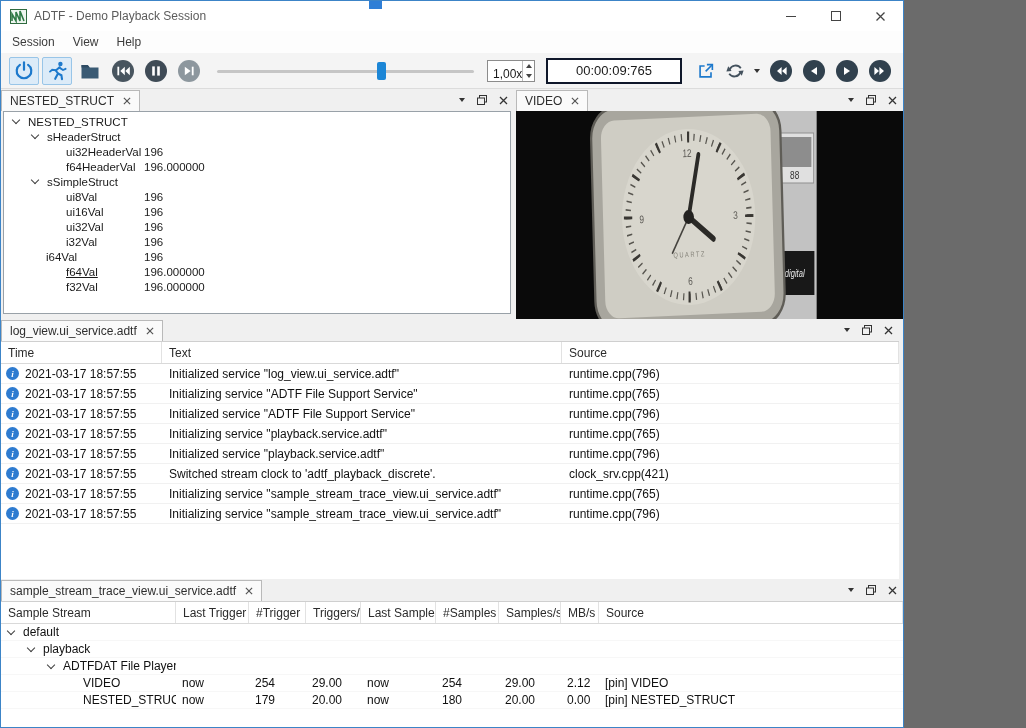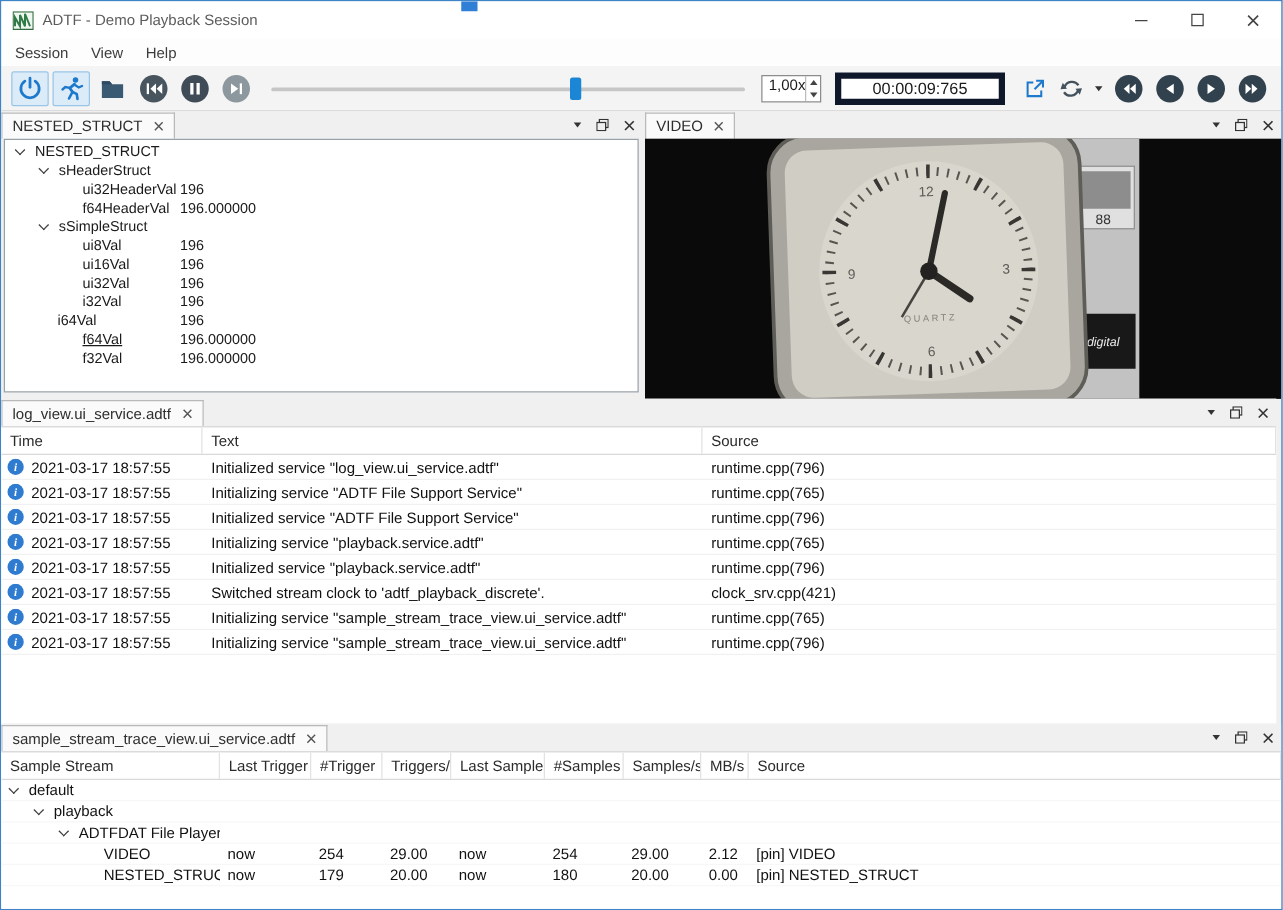--- a/index.html
+++ b/index.html
@@ -1,17 +1,17 @@
 <!DOCTYPE html>
 <html><head>
 <meta charset="utf-8">
 <style>
   * { box-sizing: border-box; margin: 0; padding: 0; }
   body { background:#6b6b6b; font-family:"Liberation Sans", sans-serif; }
-  .window{ position:relative; width:1026px; height:728px; background:#f0f0f0;
+  .window{ position:relative; width:904px; height:728px; background:#f0f0f0;
            overflow:hidden; font-size:12px; color:#1a1a1a; border:1px solid #3c84c7; }
 
   
   .titlebar{ position:absolute; top:0; left:0; right:0; height:30px; background:#fff;
              display:flex; align-items:center; padding-left:9px; }
   .app-icon{ width:17px; height:15px; flex:none; }
   .titlebar .title{ margin-left:7px; color:#5c5c5c; }
   .tb-artifact{ position:absolute; left:368px; top:0; width:13px; height:8px; background:#2f7fd6; }
   .win-controls{ position:absolute; right:0; top:0; height:30px; display:flex; }
   .win-btn{ width:45px; height:30px; display:flex; align-items:center; justify-content:center; }
@@ -26,27 +26,27 @@
   
   .toolbar{ position:absolute; top:52px; left:0; right:0; height:36px; background:#f4f4f4;
             border-bottom:1px solid #dcdcdc; display:flex; align-items:center; padding:0 8px; gap:3px; }
   .tb-btn{ width:30px; height:28px; display:flex; align-items:center; justify-content:center;
            border:1px solid transparent; border-radius:2px; flex:none; }
   .tb-btn.checked{ background:#dcebf8; border-color:#98c5e8; }
   .circ{ width:26px; height:26px; flex:none; margin:0 2px; }
   .slider{ flex:1; height:28px; position:relative; margin:0 10px; }
   .slider-track{ position:absolute; left:0; right:0; top:13px; height:3px; background:#c6c6c6; border-radius:2px; }
   .slider-handle{ position:absolute; top:5px; width:9px; height:18px; background:#1c86d6; border-radius:2px; margin-left:-4px; }
-  .speed-box{ width:48px; height:22px; background:#fff; border:1px solid #8c8c8c; display:flex; align-items:flex-start; flex:none; }
+  .speed-box{ width:48px; height:22px; background:#fff; border:1px solid #8c8c8c; display:flex; align-items:flex-end; flex:none; }
   .speed-box .val{ flex:1; padding-left:5px; }
   .spin{ width:13px; height:100%; border-left:1px solid #bcbcbc; display:flex; flex-direction:column; }
   .spin-half{ flex:1; display:flex; align-items:center; justify-content:center; }
   .arr-up{ width:0;height:0;border-left:3px solid transparent;border-right:3px solid transparent;border-bottom:4px solid #444; }
   .arr-dn{ width:0;height:0;border-left:3px solid transparent;border-right:3px solid transparent;border-top:4px solid #444; }
-  .time-box{ width:136px; height:26px; background:#fff; border:5px solid #0f172a; display:flex;
+  .time-box{ width:136px; height:26px; background:#fff; border:2px solid #0f172a; display:flex;
              align-items:center; justify-content:center; font-size:13px; margin:0 8px; flex:none; }
   .tb-ic{ width:26px; height:26px; display:flex; align-items:center; justify-content:center; flex:none; }
   .caret{ width:0;height:0;border-left:3.5px solid transparent;border-right:3.5px solid transparent;border-top:4.5px solid #333; }
 
   
   .dock{ position:absolute; top:88px; left:0; right:0; bottom:0; background:#f0f0f0; }
   .panel{ position:absolute; background:#f0f0f0; }
   .p-nested{ left:0; top:0; width:513px; height:230px; }
   .p-video{ left:515px; top:0; right:0; height:230px; }
   .p-log{ left:0; top:230px; right:4px; height:260px; }

